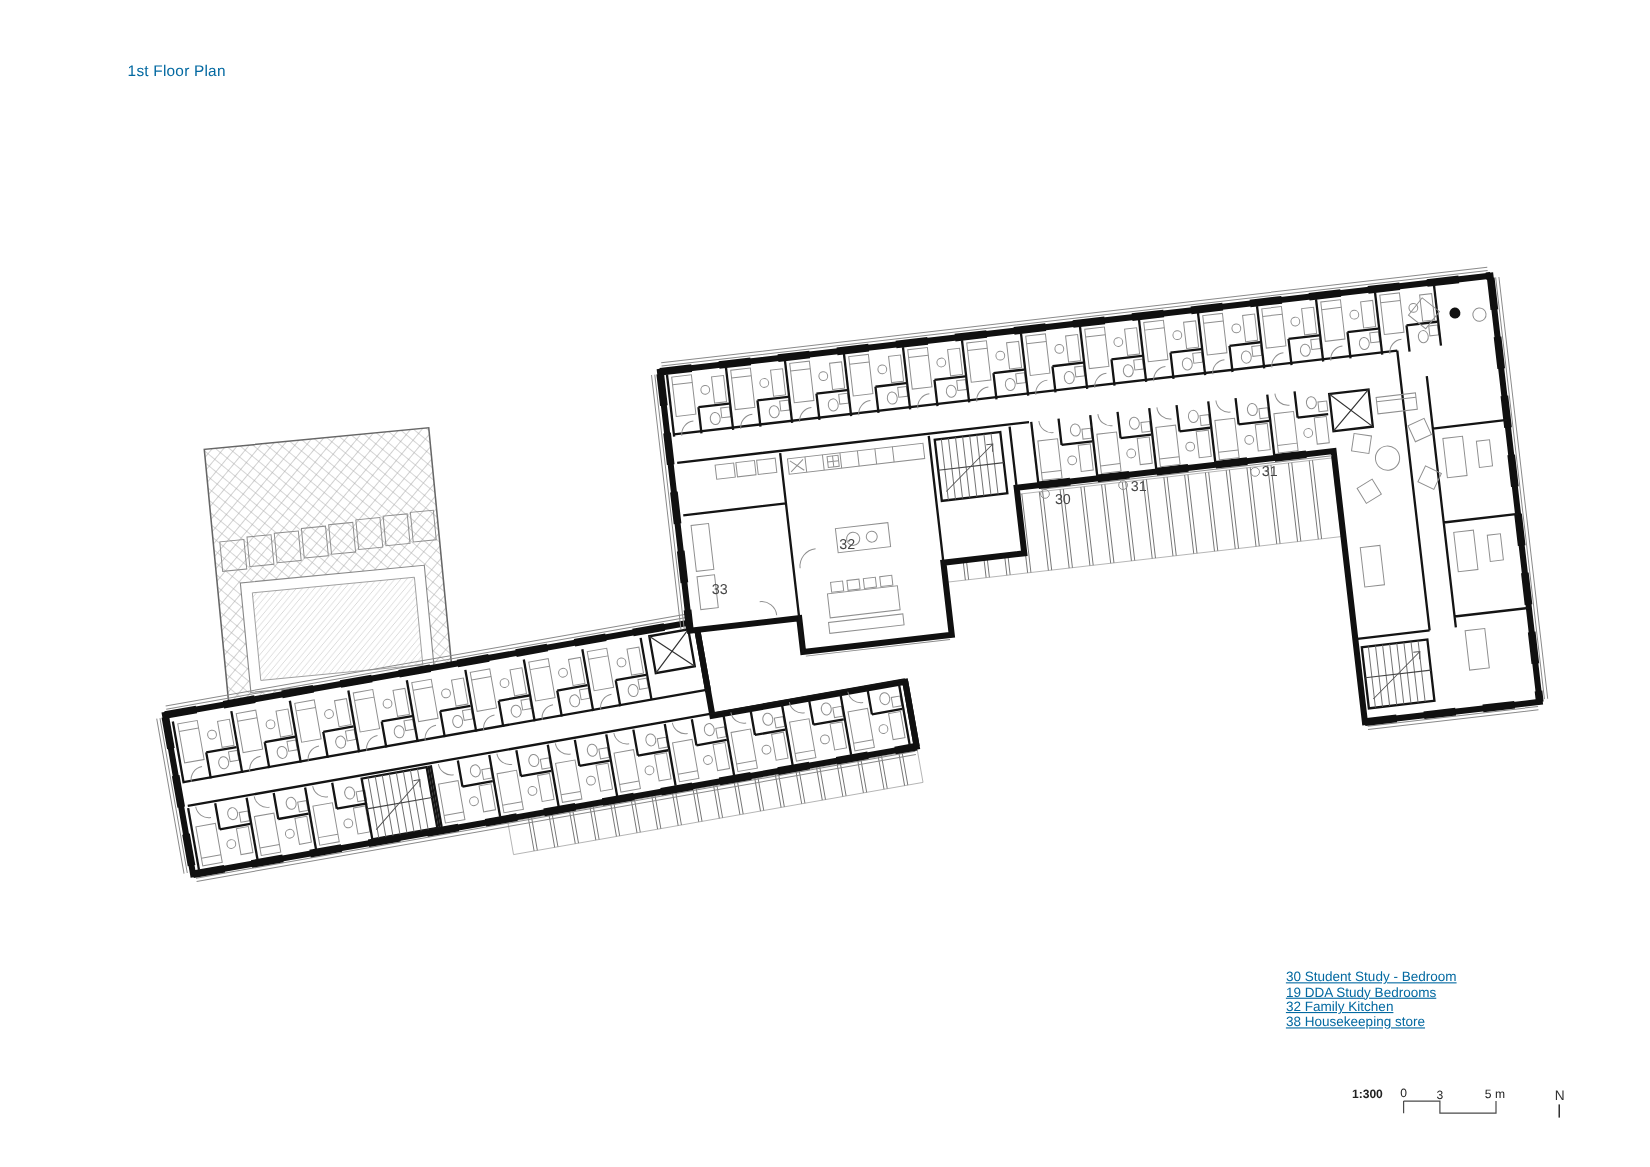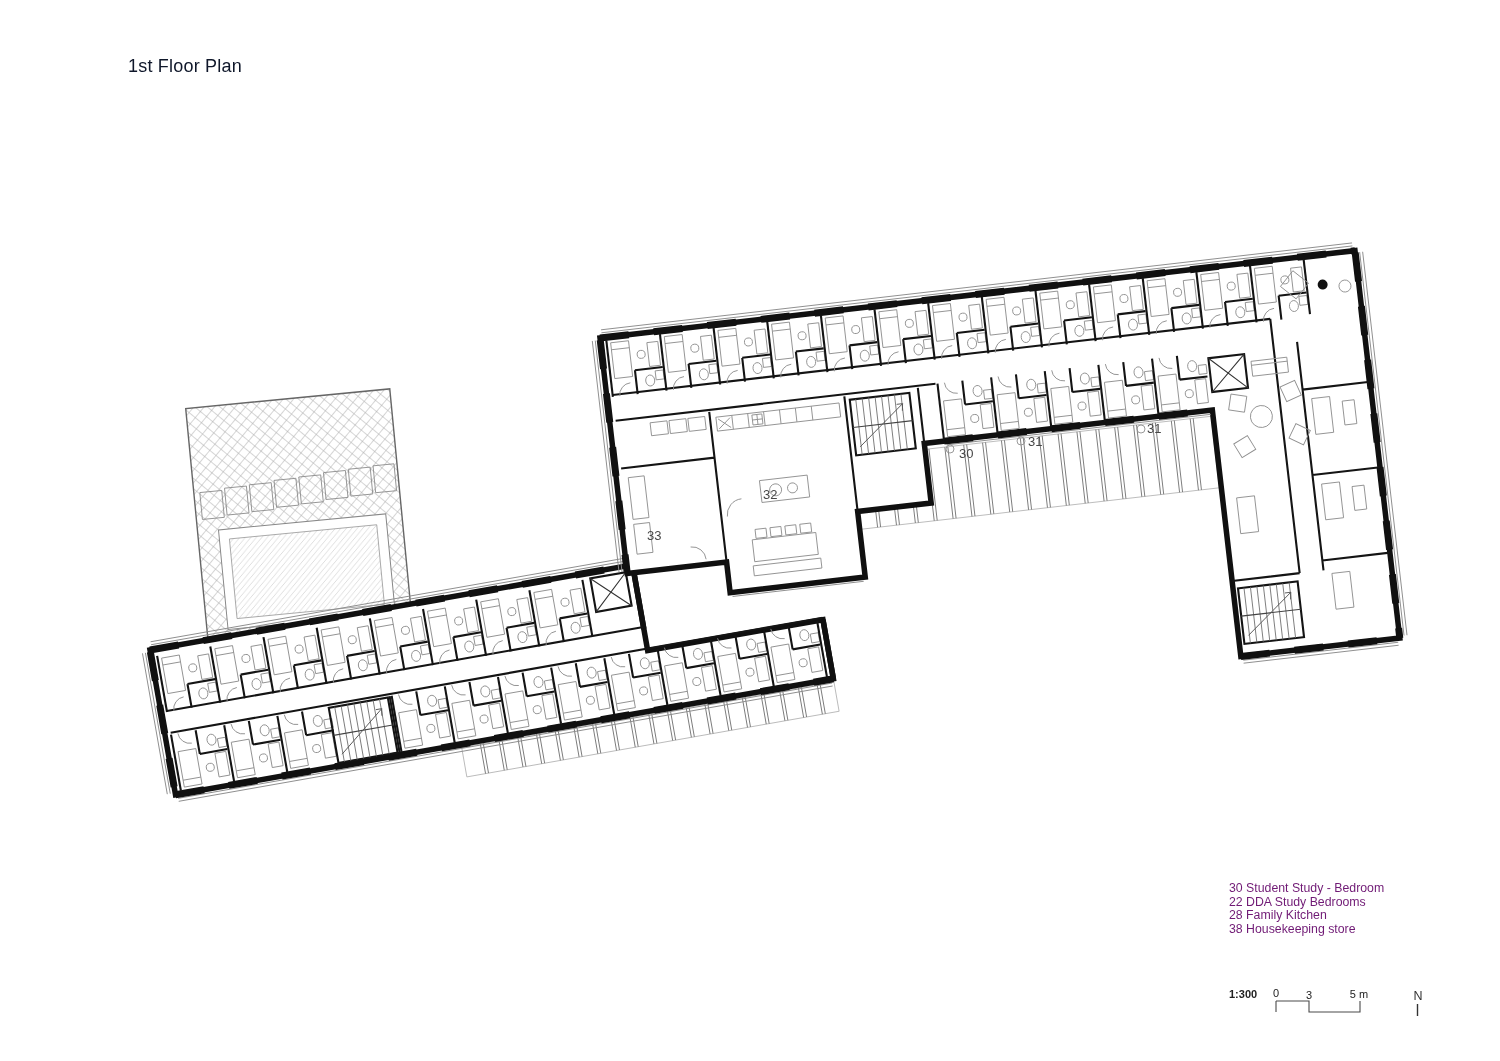--- a/index.html
+++ b/index.html
@@ -1,19 +1,19 @@
 <!DOCTYPE html>
 <html><head>
 <meta charset="utf-8">
 <style>
   html,body{margin:0;padding:0;background:#ffffff;}
   body{width:1500px;height:1061px;position:relative;overflow:hidden;
        font-family:"Liberation Sans",sans-serif;}
-  .title{position:absolute;left:128px;top:56px;font-size:18px;color:#0f172a;letter-spacing:.2px;}
-  .legend{position:absolute;left:1229px;top:882px;font-size:12.3px;line-height:13.5px;color:#701a75;}
+  .title{position:absolute;left:116px;top:56px;font-size:14px;color:#0369a1;letter-spacing:.2px;}
+  .legend{position:absolute;left:1169px;top:882px;font-size:12.3px;line-height:13.5px;color:#0369a1;text-decoration:underline;}
   svg.plan{position:absolute;left:0;top:0;}
   svg text{font-family:"Liberation Sans",sans-serif;}
   .rlabel{font-size:13px;fill:#474747;}
   .sctext{font-size:11px;fill:#222;}
   .sctextb{font-size:11px;fill:#222;font-weight:bold;}
   .ntext{font-size:12.5px;fill:#333;}
   
   .w5{stroke:#101010;stroke-width:5.5;fill:none;}
   .w5f{stroke:#101010;stroke-width:5.5;fill:#ffffff;}
   .w2{stroke:#141414;stroke-width:2.1;fill:none;}
@@ -261,16 +261,16 @@
   </g>
 
   <g>
     <text class="ntext" x="1418" y="1000" text-anchor="middle">N</text>
     <line x1="1417.5" y1="1004" x2="1417.5" y2="1016" stroke="#333" stroke-width="1.4"></line>
   </g>
 </svg>
 
 <div class="legend">
   <div>30 Student Study - Bedroom</div>
-  <div>22 DDA Study Bedrooms</div>
-  <div>28 Family Kitchen</div>
+  <div>19 DDA Study Bedrooms</div>
+  <div>32 Family Kitchen</div>
   <div>38 Housekeeping store</div>
 </div>
 
 </body></html>

